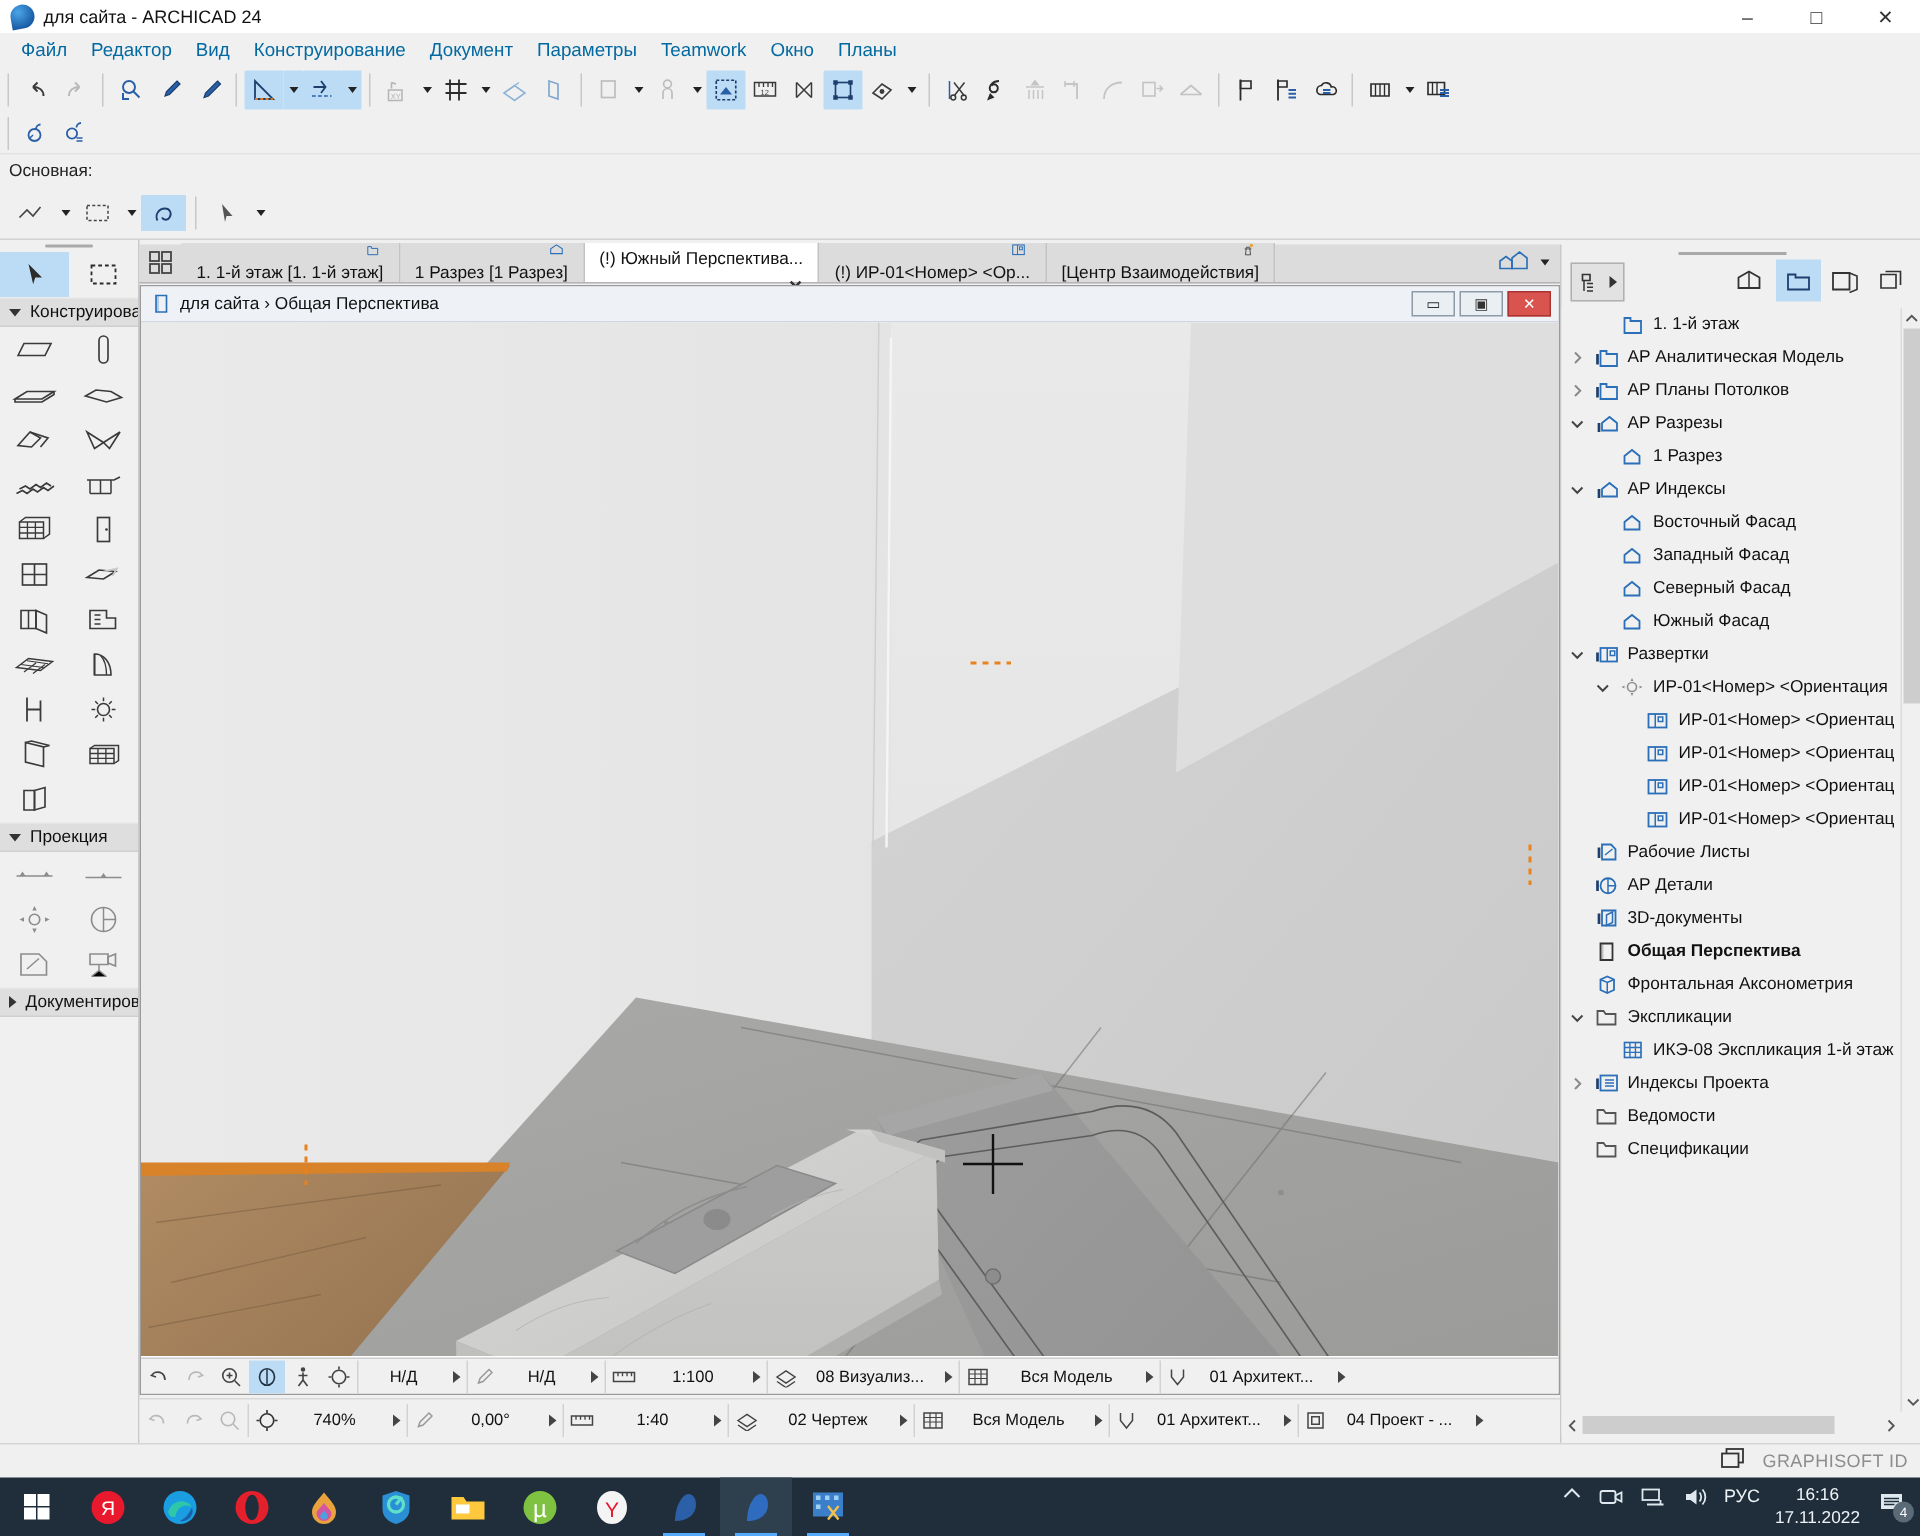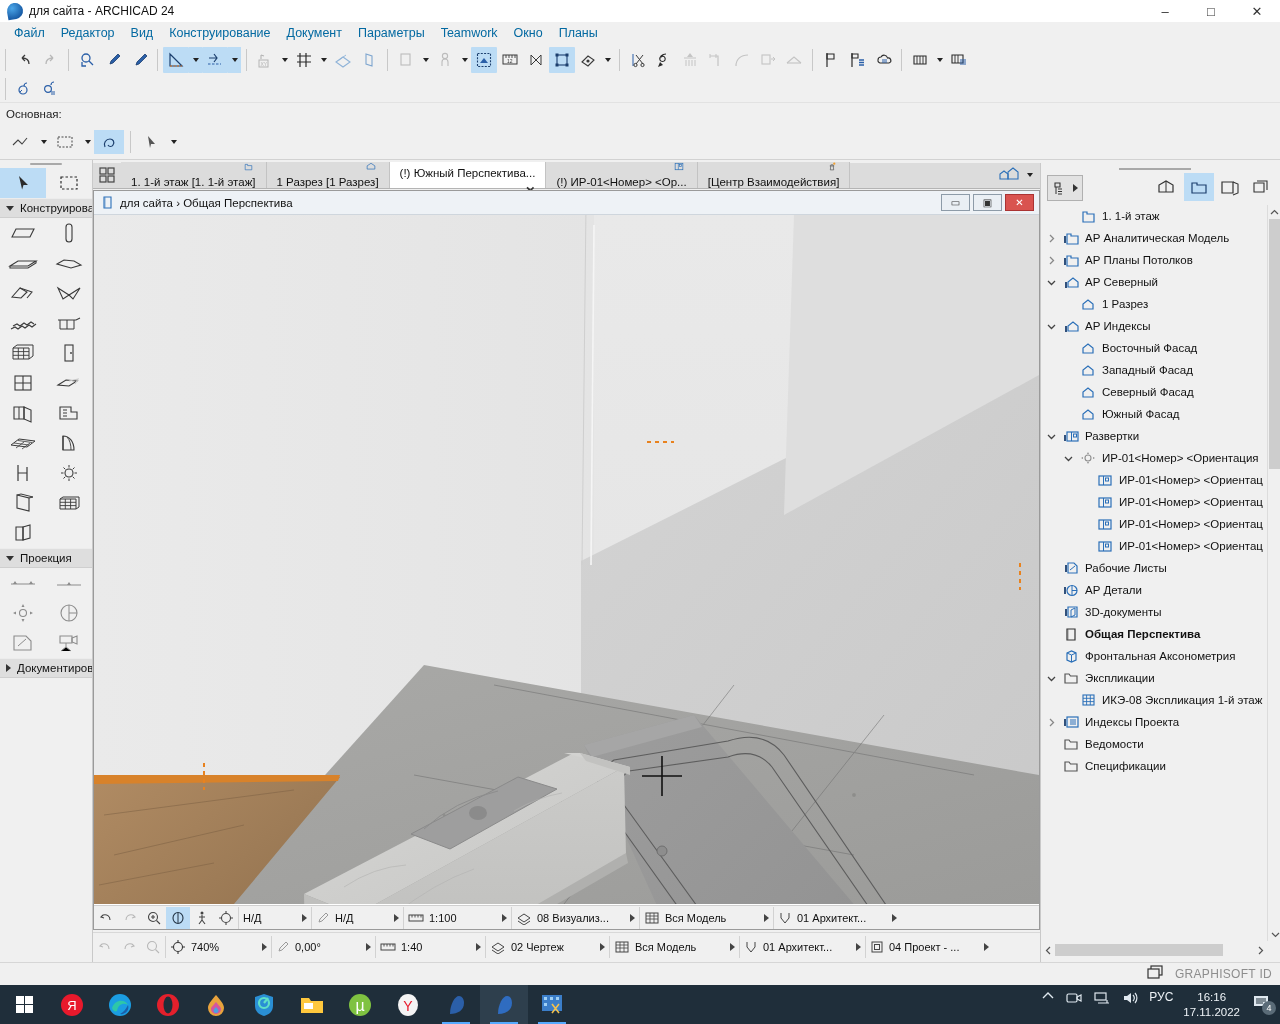--- a/index.html
+++ b/index.html
@@ -152,21 +152,21 @@
     position: absolute; bottom: 0; left: 0; width: 945px; height: 24px;
     background: #f0f0f0; border-top: 1px solid #cfcfcf;
     display: flex; align-items: center;
   }
   .sbtn { width: 24px; height: 22px; display: flex; align-items:center; justify-content:center; }
   .sbtn.on { background: #bcdcf5; }
   .sfield {
     display: flex; align-items: center; height: 22px; border-left: 1px solid #d2d2d2;
     padding: 0 4px; gap: 5px;
   }
-  .sval { font-size: 11px; color: #111; text-align: left; }
+  .sval { font-size: 11px; color: #111; text-align: center; }
   .spop { width:0;height:0;border-top:4px solid transparent;border-bottom:4px solid transparent;border-left:5px solid #444; margin-left:2px;}
 
   .mainstatus {
     position: absolute; top: 932px; left: 93px; width: 947px; height: 28px;
     background: #f0f0f0; display: flex; align-items: center; border-top: 1px solid #d8d8d8;
   }
 
   
   .rightpal {
     position: absolute; top: 163px; left: 1040px; width: 240px; height: 799px;
@@ -1198,21 +1198,21 @@
               <svg width="9" height="9" viewBox="0 0 9 9">
                 <path d="M1 3l3.5 3.5L8 3" fill="none" stroke="#444" stroke-width="1.3"></path>
               </svg>
             </span>
             <span class="ti">
               <svg width="17" height="13" viewBox="0 0 17 13">
                 <path d="M5 11V6l5-4 5 4v5z" fill="none" stroke="#2a6fb8" stroke-width="1.2"></path>
                 <path d="M3 6v6" stroke="#1c3f6e" stroke-width="1.8"></path>
               </svg>
             </span>
-            <span>АР Северный</span>
+            <span>АР Разрезы</span>
           </div>
           <div class="tnode" style="padding-left: 21px;">
             <span class="tw"></span>
             <span class="ti">
               <svg width="16" height="13" viewBox="0 0 16 13">
                 <path d="M3 11V6l5-4 5 4v5z" fill="none" stroke="#2a6fb8" stroke-width="1.2"></path>
               </svg>
             </span>
             <span>1 Разрез</span>
           </div>

